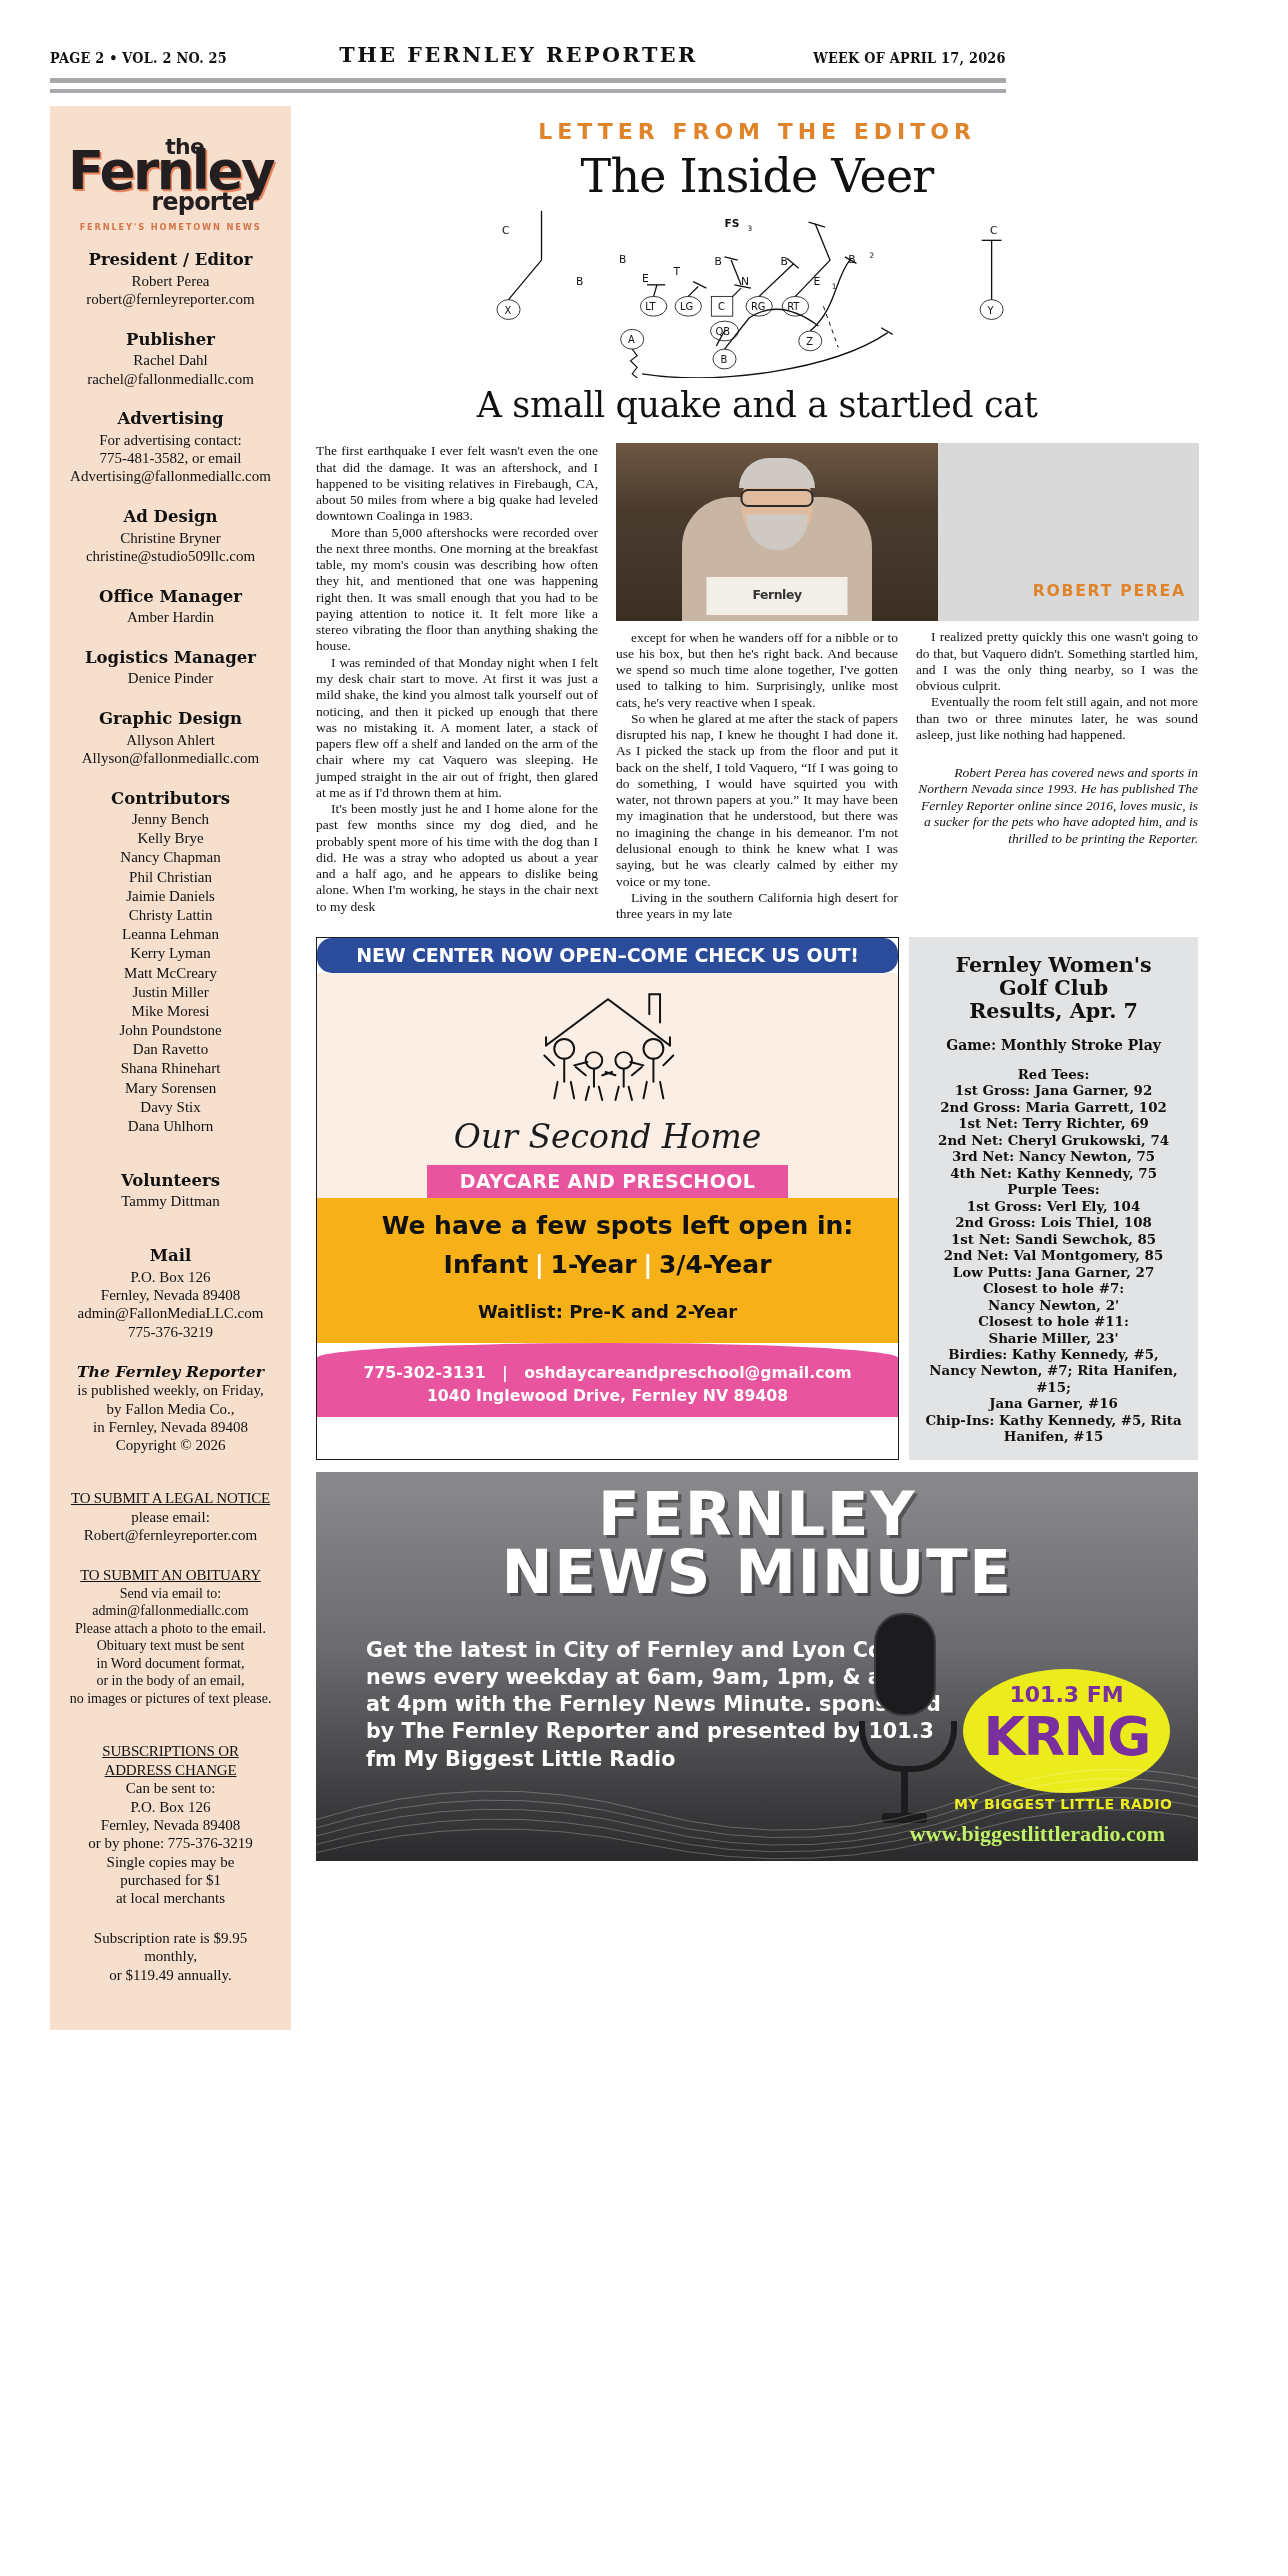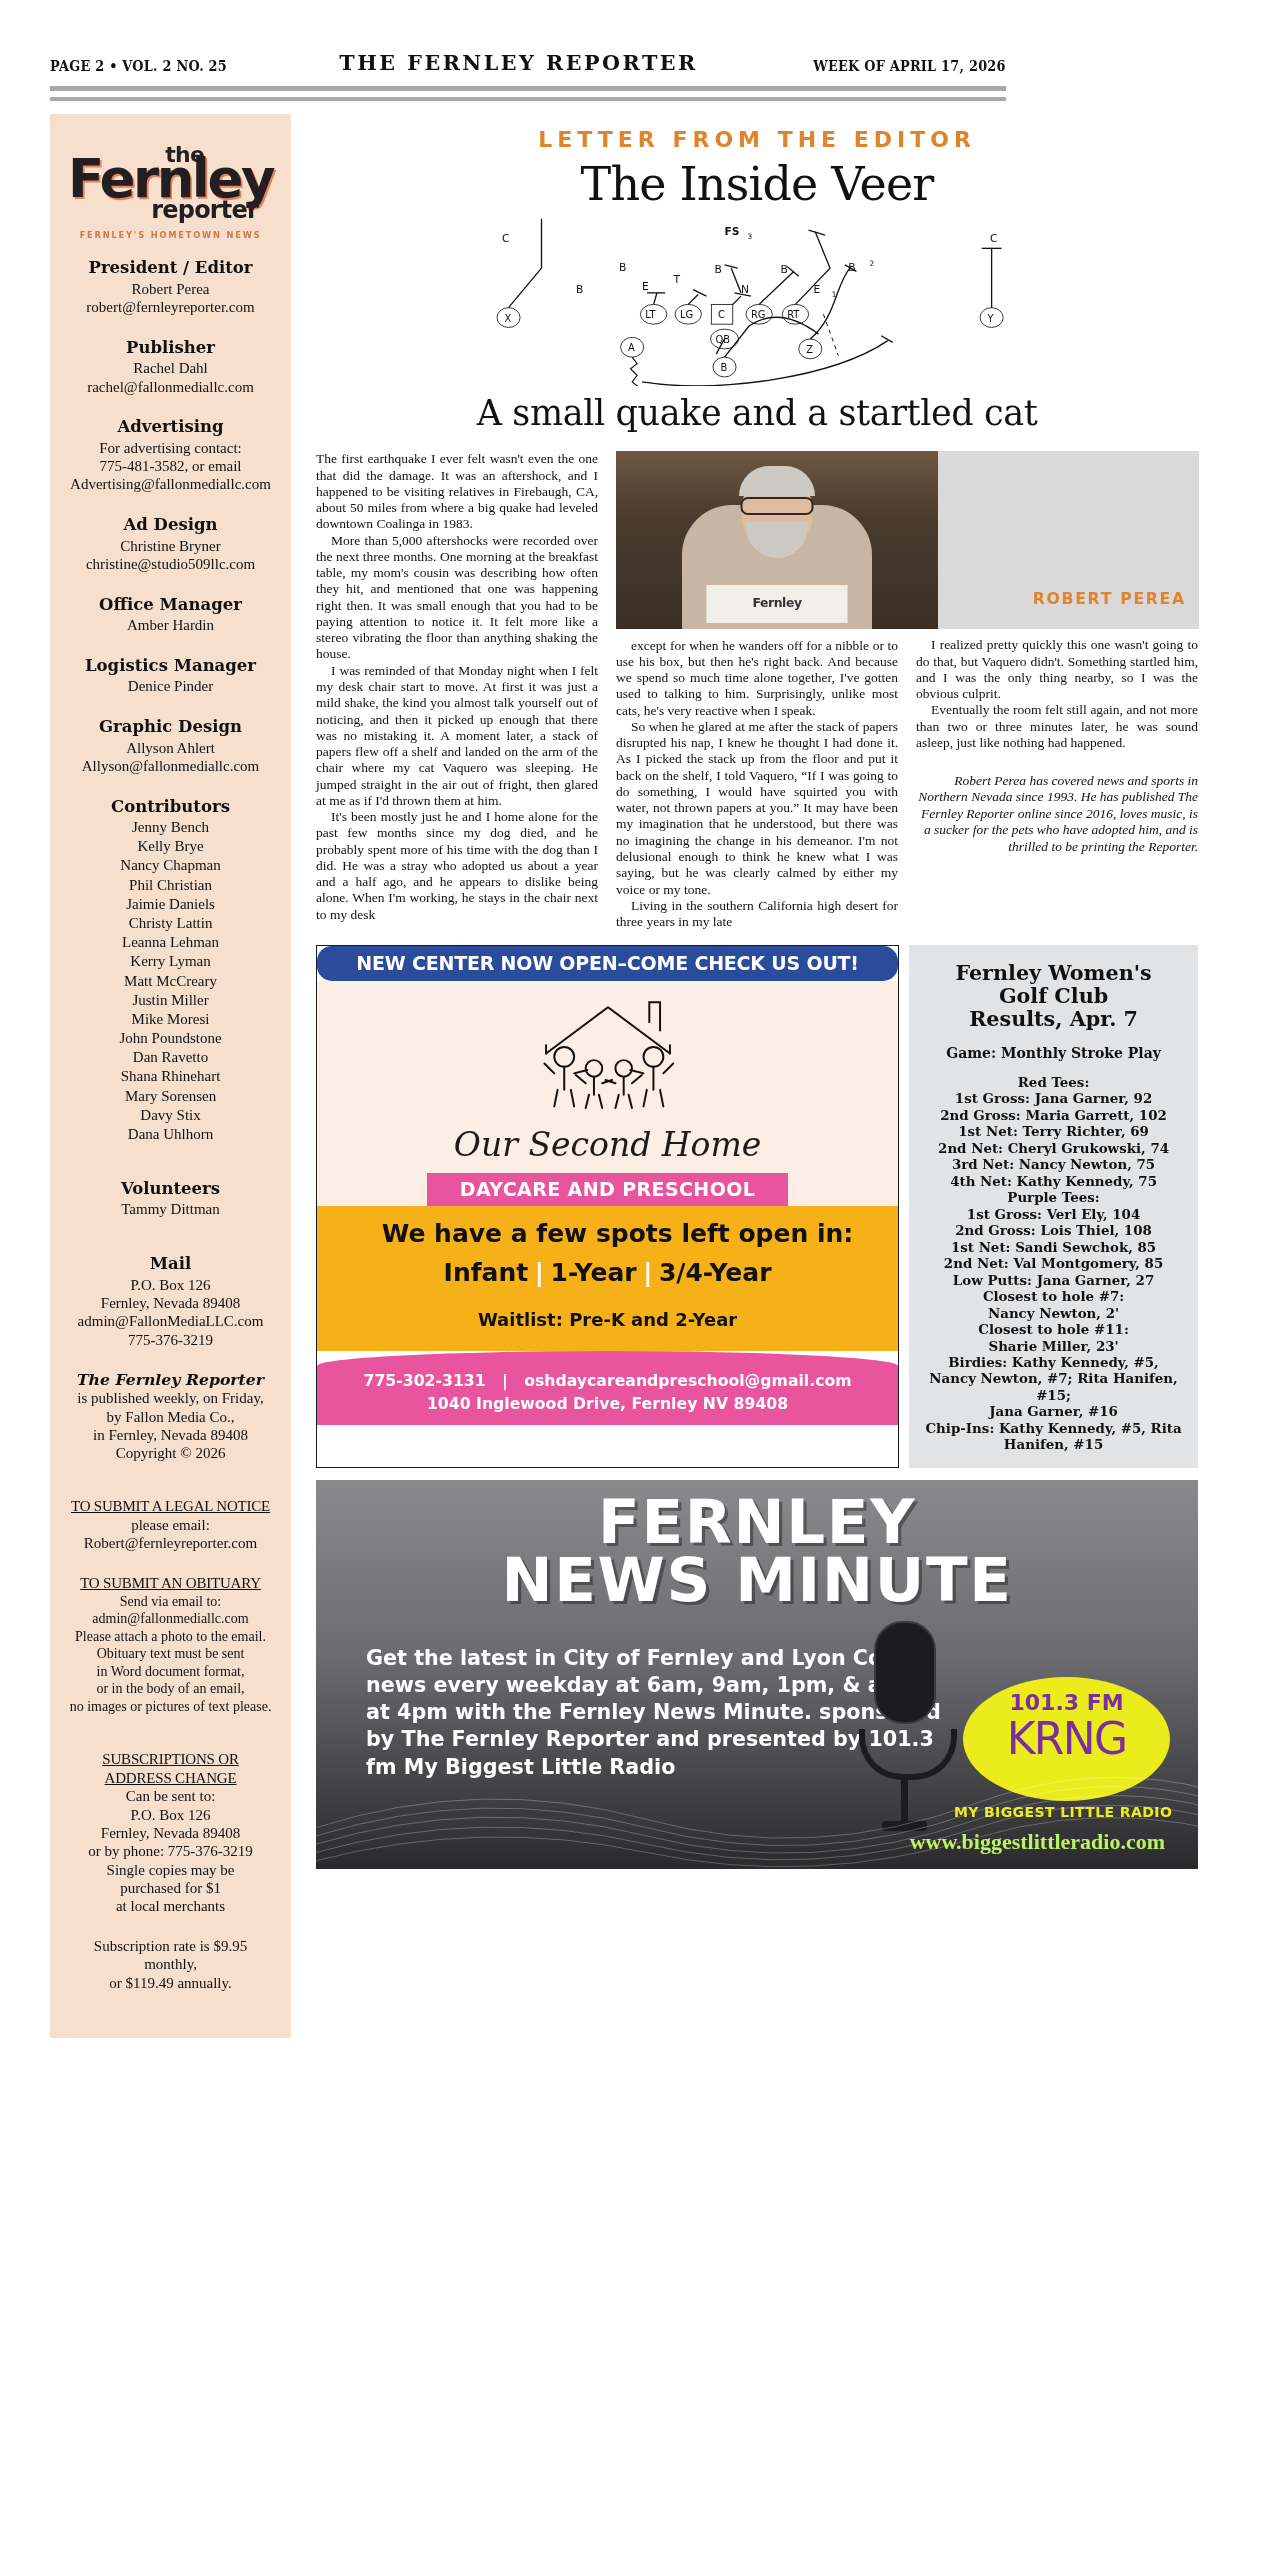--- a/index.html
+++ b/index.html
@@ -1,17 +1,17 @@
 <!DOCTYPE html>
 <html style="font-size:13.2px"><head>
 <meta charset="utf-8">
 <style>
   html,body{margin:0;padding:0;background:#fff;}
   body{width:1288px;height:2576px;font-family:"Liberation Serif",serif;color:#111;position:relative;overflow:hidden;}
-  .page{width:1056px;height:2576px;position:relative;box-sizing:border-box;padding:8px 50px;}
+  .page{width:1056px;height:2576px;position:relative;box-sizing:border-box;padding:0 50px;}
 
   
   .masthead-bar{display:flex;align-items:flex-end;justify-content:space-between;padding-top:43px;}
   .mb-left,.mb-right{font-family:"DejaVu Serif",serif;font-weight:bold;font-size:15.7px;letter-spacing:0.3px;
      transform:scaleX(.82);transform-origin:left bottom;white-space:nowrap;}
   .mb-right{transform-origin:right bottom;}
   .mb-center{font-family:"DejaVu Serif",serif;font-weight:bold;font-size:20.7px;letter-spacing:2.5px;white-space:nowrap;}
   .rule-thick{height:5.8px;background:#a6a8ab;margin-top:10.7px;}
   .rule-thin{height:3.3px;background:#a6a8ab;margin-top:5.8px;}
 
@@ -112,21 +112,21 @@
   .rad-mic{position:absolute;right:248px;top:141px;width:91px;}
   .rad-mic .cap{width:58px;height:99px;background:#1c1c1e;border-radius:29px;margin:0 auto;border:2.5px solid #3a3a3c;}
   .rad-mic .arc{width:86px;height:45px;border:6.6px solid #1c1c1e;border-top:none;border-radius:0 0 43px 43px;margin:5px auto 0;}
   .rad-mic .stem{width:7.4px;height:41px;background:#1c1c1e;margin:0 auto;}
   .rad-mic .base{width:45px;height:10px;background:#1c1c1e;margin:0 auto;border-radius:3.3px;}
   .krng{position:absolute;right:28px;top:197px;width:207px;height:124px;}
   .krng .blob{position:absolute;inset:0;background:#ecec1c;border-radius:50%;}
   .krng .fm{position:absolute;top:13.2px;left:0;right:0;text-align:center;font-family:"DejaVu Sans",sans-serif;
      font-weight:bold;color:#7a2f9e;font-size:22px;}
   .krng .call{position:absolute;top:36px;left:0;right:0;text-align:center;font-family:"DejaVu Sans",sans-serif;
-     font-weight:normal;color:#7a2f9e;font-size:44px;letter-spacing:-1.7px;}
+     font-weight:bold;color:#7a2f9e;font-size:54px;letter-spacing:-1.7px;}
   .krng-sub{position:absolute;right:15px;top:324px;width:240px;text-align:center;
      font-family:"DejaVu Sans",sans-serif;font-weight:bold;color:#ecec1c;font-size:14px;letter-spacing:0.4px;}
   .rad-url{position:absolute;right:33px;bottom:13.2px;color:#bef264;font-family:Liberation Serif, serif;
      font-weight:bold;font-size:22px;}
   .waves{position:absolute;left:0;right:0;bottom:0;height:124px;opacity:.5;}
 </style>
 </head>
 <body>
 
 <div class="page">

